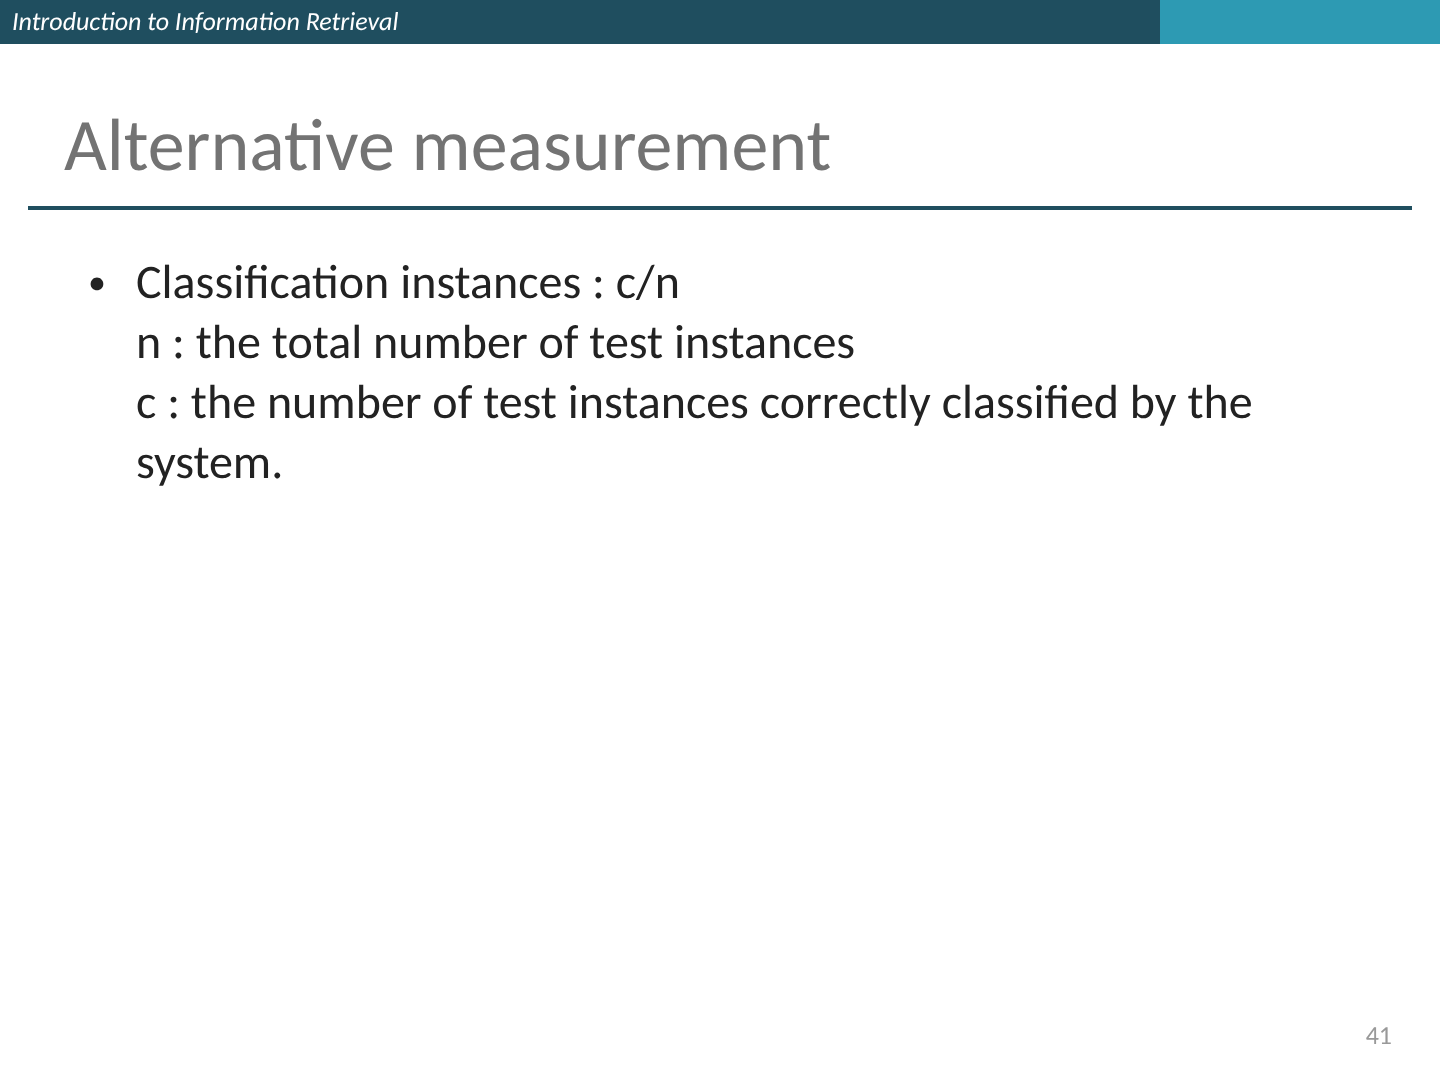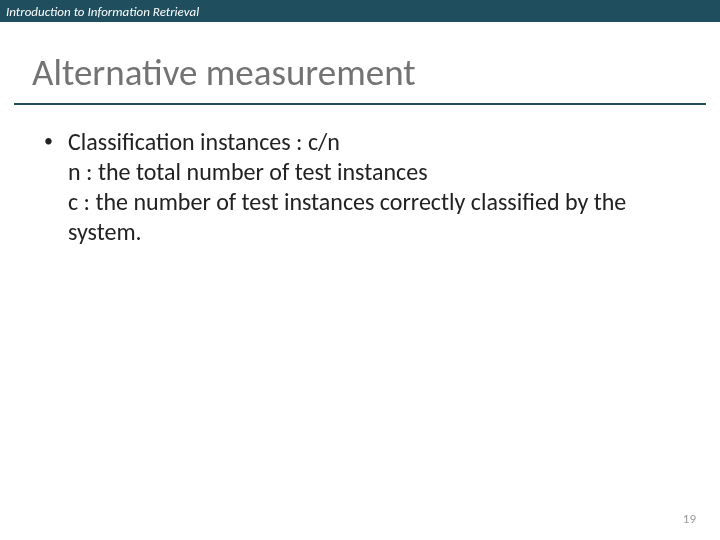--- a/index.html
+++ b/index.html
@@ -13,22 +13,21 @@
       background: #ffffff;
       font-family: Calibri, Arial, sans-serif;
       position: relative;
       overflow: hidden;
     }
     .header-bar {
       width: 100%;
       height: 22px;
       background: #1f4e5f;
       display: flex;
-      align-items: flex-start;
-      flex-direction: column;
+      align-items: flex-end;
     }
     .header-bar-left {
       width: 580px;
       height: 22px;
       background: #1f4e5f;
       display: flex;
       align-items: center;
       padding-left: 6px;
     }
     .header-bar-right {
@@ -99,13 +98,13 @@
 
 <div class="content">
   <div class="bullet-row">
     <span class="bullet">•</span>
     <span class="bullet-text">Classification instances : c/n</span>
   </div>
   <div class="sub-line">n : the total number of test instances</div>
   <div class="sub-line">c : the number of test instances correctly classified by the system.</div>
 </div>
 
-<div class="page-number">19</div>
+<div class="page-number">41</div>
 
 </body></html>

